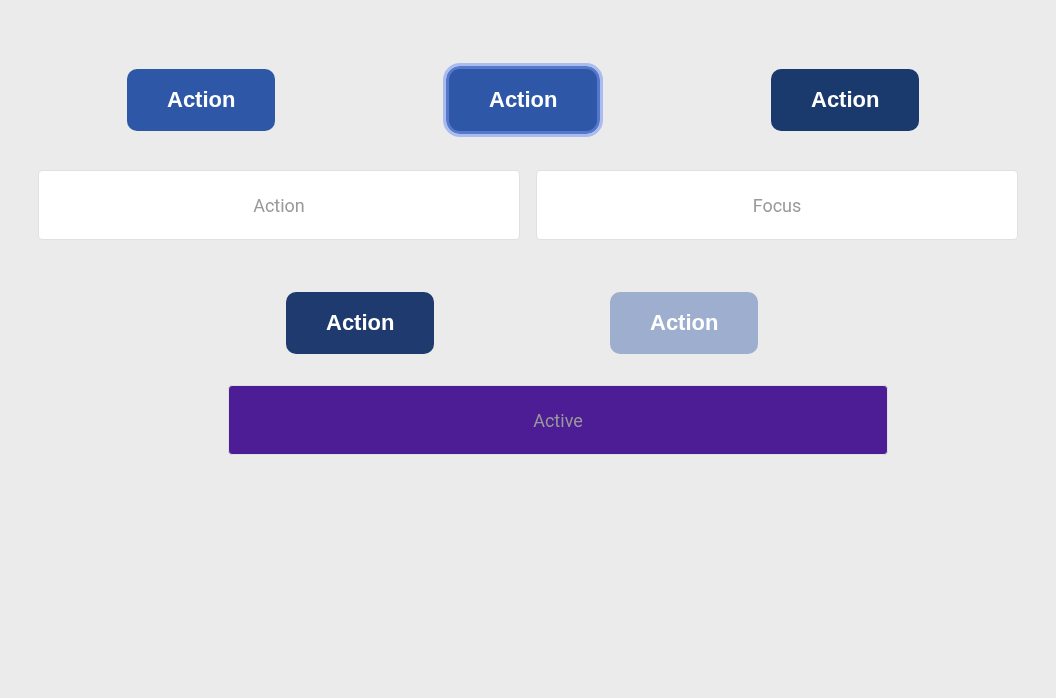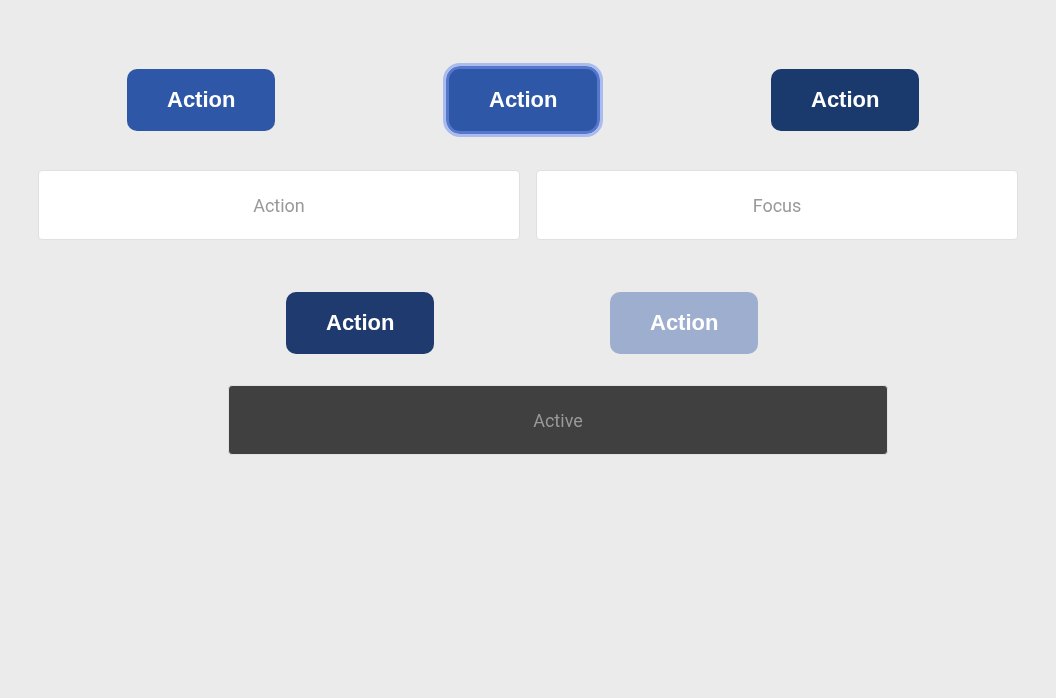--- a/index.html
+++ b/index.html
@@ -159,21 +159,21 @@
       flex-direction: row;
       align-items: center;
       justify-content: center;
       gap: 16px;
       margin-top: 10px;
       width: 660px;
       margin-left: 60px;
     }
 
     .label-box-2 {
-      background-color: #404040;
+      background-color: #4c1d95;
       border: 1.5px solid #e0e0e0;
       border-radius: 4px;
       display: flex;
       align-items: center;
       justify-content: center;
       flex: 1;
       height: 70px;
     }
 
     .label-box-2 span {

